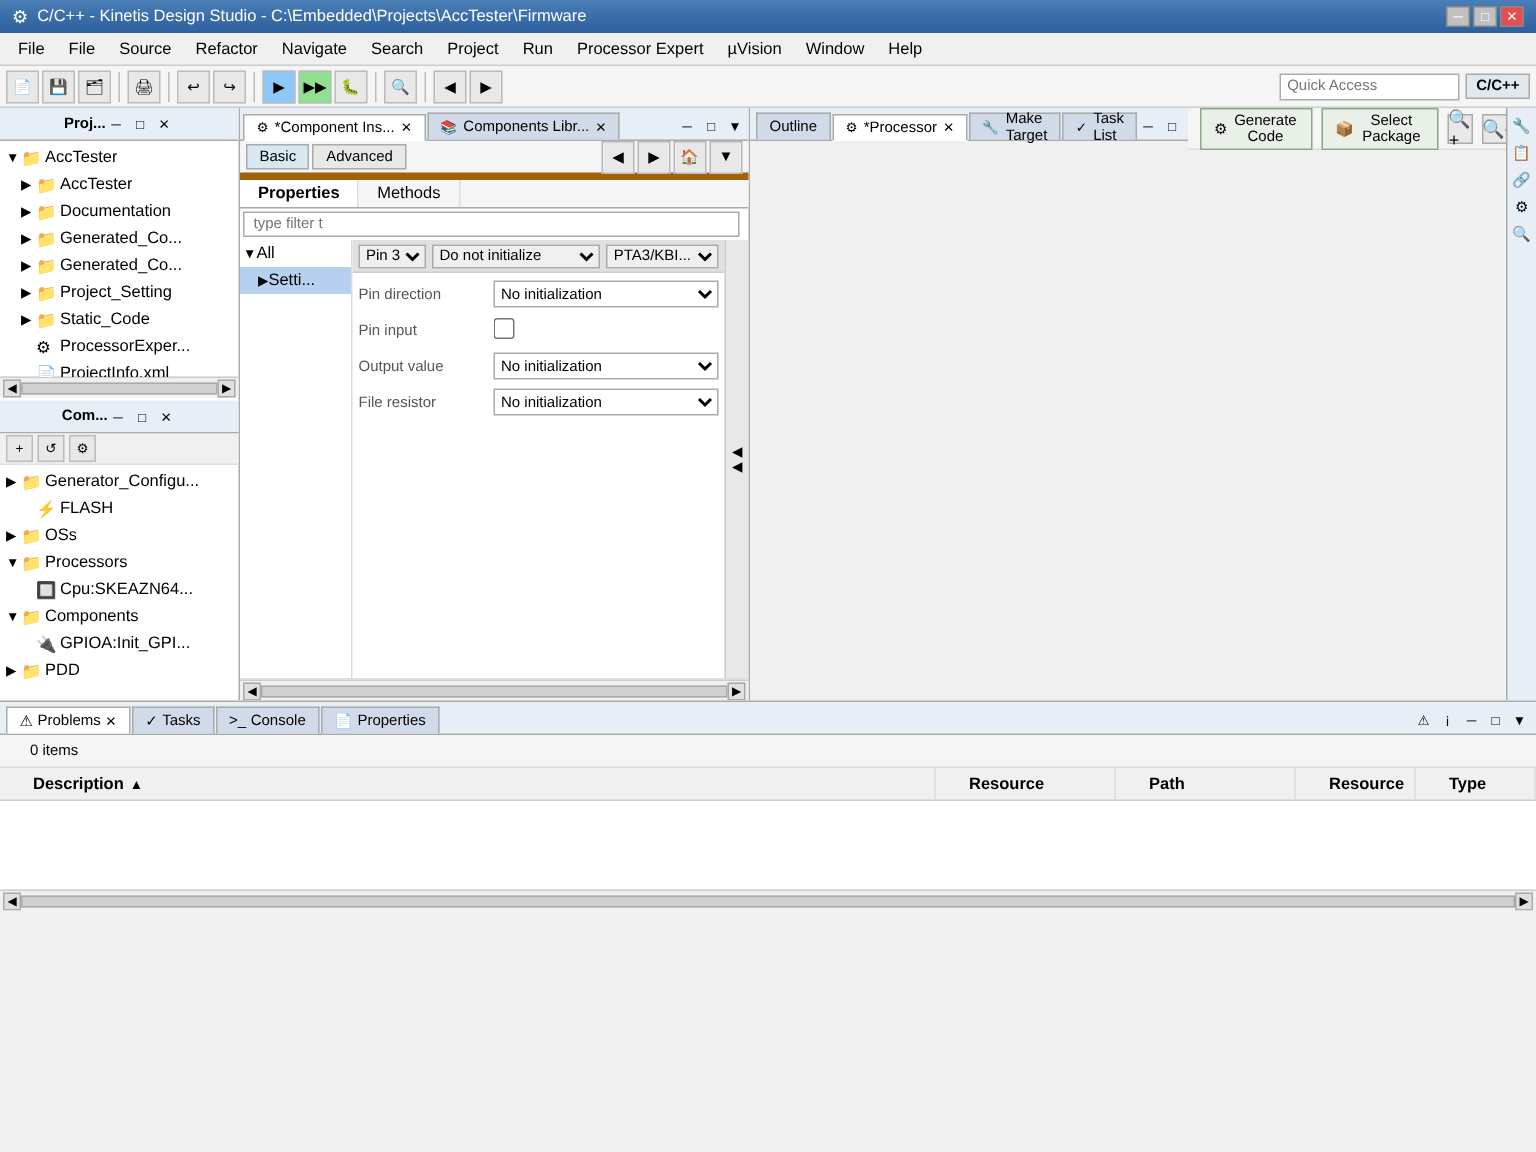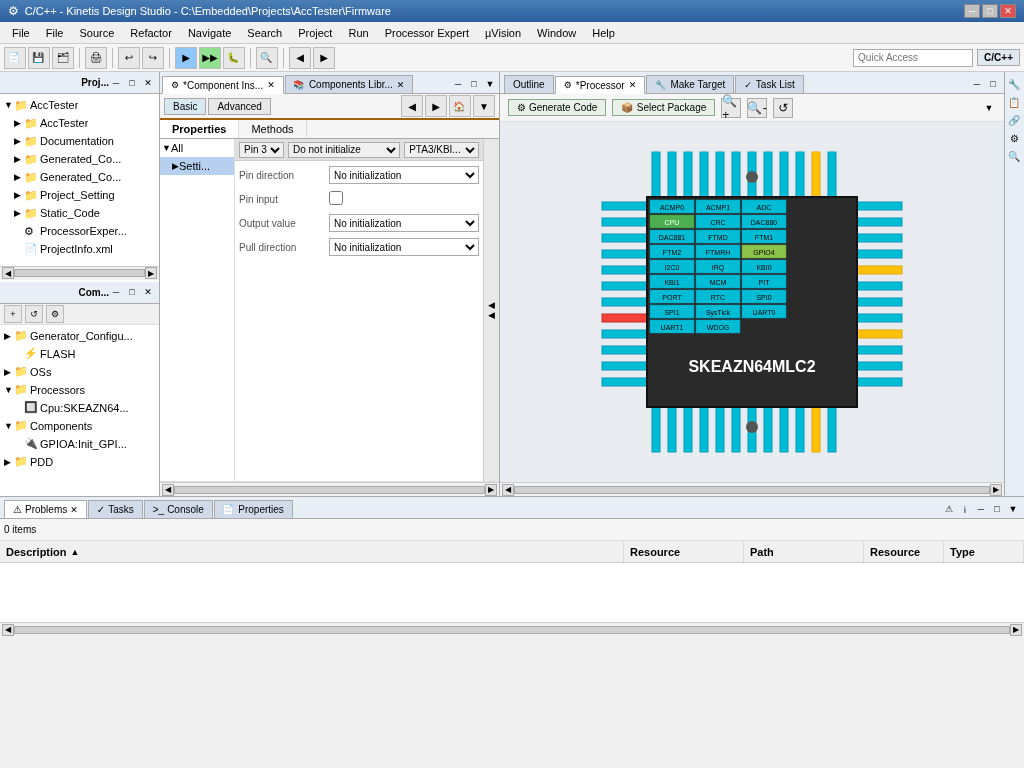--- a/index.html
+++ b/index.html
@@ -21,21 +21,21 @@
     
     .toolbar { background: #f5f5f5; border-bottom: 1px solid #ccc; height: 28px; display: flex; align-items: center; padding: 0 4px; gap: 2px; }
     .toolbar-btn { width: 22px; height: 22px; background: #e8e8e8; border: 1px solid #bbb; display: flex; align-items: center; justify-content: center; cursor: pointer; font-size: 10px; }
     .toolbar-separator { width: 1px; height: 20px; background: #bbb; margin: 0 3px; }
     .quick-access { margin-left: auto; display: flex; align-items: center; gap: 4px; }
     .quick-access-input { width: 120px; height: 18px; border: 1px solid #aaa; padding: 0 4px; font-size: 10px; }
     .perspective-btn { background: #e0e8f0; border: 1px solid #aaa; padding: 2px 6px; font-size: 10px; font-weight: bold; cursor: pointer; }
     
     
     .left-panel { width: 160px; border-right: 1px solid #aaa; display: flex; flex-direction: column; background: white; }
-    .panel-header { background: #e8eef5; border-bottom: 1px solid #aaa; height: 22px; display: flex; align-items: center; padding: 0 4px; justify-content: flex-end; }
+    .panel-header { background: #e8eef5; border-bottom: 1px solid #aaa; height: 22px; display: flex; align-items: center; padding: 0 4px; justify-content: center; }
     .panel-title { font-size: 10px; font-weight: bold; }
     .panel-controls { display: flex; gap: 2px; }
     .panel-ctrl-btn { width: 14px; height: 14px; display: flex; align-items: center; justify-content: center; font-size: 9px; cursor: pointer; }
     
     .tree-container { flex: 1; overflow-y: auto; overflow-x: hidden; padding: 2px; }
     .tree-item { display: flex; align-items: center; height: 18px; padding-left: 2px; cursor: pointer; white-space: nowrap; font-size: 11px; }
     .tree-arrow { width: 10px; display: inline-block; font-size: 9px; }
     .tree-icon { width: 14px; display: inline-block; font-size: 11px; margin-right: 2px; }
     .tree-label { font-size: 11px; overflow: hidden; text-overflow: ellipsis; }
     .indent-1 { padding-left: 12px; }
@@ -48,21 +48,21 @@
     
     .middle-panel { width: 340px; border-right: 1px solid #aaa; display: flex; flex-direction: column; background: white; }
     .tab-bar { background: #e8eef5; border-bottom: 1px solid #aaa; height: 22px; display: flex; align-items: flex-end; padding: 0 2px; gap: 1px; justify-content: space-between; }
     .tab-group { display: flex; align-items: flex-end; gap: 1px; }
     .tab { background: #d0dae8; border: 1px solid #aaa; border-bottom: none; padding: 2px 8px; font-size: 10px; cursor: pointer; height: 18px; display: flex; align-items: center; gap: 4px; }
     .tab.active { background: white; border-bottom: 1px solid white; margin-bottom: -1px; }
     .tab-close { font-size: 9px; cursor: pointer; }
     .tab-controls { display: flex; align-items: center; gap: 2px; padding-bottom: 2px; }
     
     
-    .inspector-toolbar { background: #f5f5f5; border-bottom: 2px solid #a16207; height: 26px; display: flex; align-items: center; padding: 0 4px; gap: 2px; }
+    .inspector-toolbar { background: #f5f5f5; border-bottom: 5px solid #a16207; height: 26px; display: flex; align-items: center; padding: 0 4px; gap: 2px; }
     .basic-btn { background: #d8e8f0; border: 1px solid #aaa; padding: 2px 8px; font-size: 10px; cursor: pointer; }
     .advanced-btn { background: #e8e8e8; border: 1px solid #aaa; padding: 2px 8px; font-size: 10px; cursor: pointer; }
     .inspector-nav { display: flex; gap: 2px; margin-left: auto; }
     .props-tabs { display: flex; border-bottom: 1px solid #aaa; background: #f5f5f5; }
     .props-tab { padding: 3px 12px; font-size: 11px; cursor: pointer; border-right: 1px solid #ddd; }
     .props-tab.active { background: white; font-weight: bold; }
     .filter-input { padding: 2px 6px; margin: 2px; font-size: 10px; border: 1px solid #aaa; width: calc(100% - 8px); }
     
     .prop-tree-item { display: flex; align-items: center; height: 18px; padding-left: 2px; cursor: pointer; font-size: 11px; }
     .prop-tree-item.selected { background: #b8d0f0; }
@@ -83,43 +83,43 @@
     .refresh-btn { width: 20px; height: 20px; background: #e8e8e8; border: 1px solid #aaa; display: flex; align-items: center; justify-content: center; font-size: 12px; cursor: pointer; }
     
     .processor-view { flex: 1; background: #e8ecf0; display: flex; align-items: center; justify-content: center; overflow: hidden; position: relative; }
     
     
     .bottom-panel { height: 140px; border-top: 1px solid #aaa; display: flex; flex-direction: column; background: white; }
     .bottom-tab-bar { background: #e8eef5; border-bottom: 1px solid #aaa; height: 22px; display: flex; align-items: flex-end; padding: 0 4px; justify-content: space-between; }
     .bottom-tab { background: #d0dae8; border: 1px solid #aaa; border-bottom: none; padding: 2px 8px; font-size: 10px; cursor: pointer; height: 18px; display: flex; align-items: center; gap: 3px; }
     .bottom-tab.active { background: white; }
     
-    .problems-toolbar { background: #f5f5f5; border-bottom: 1px solid #ddd; height: 22px; display: flex; align-items: center; padding: 0 4px; font-size: 10px; justify-content: space-between; }
+    .problems-toolbar { background: #f5f5f5; border-bottom: 1px solid #ddd; height: 22px; display: flex; align-items: center; padding: 0 20px; font-size: 10px; justify-content: space-between; }
     .problems-count { font-size: 10px; }
     
     .problems-table { flex: 1; overflow: auto; }
     .problems-header { display: grid; grid-template-columns: 1fr 120px 120px 80px 80px; background: #f0f0f0; border-bottom: 1px solid #ccc; height: 22px; }
-    .problems-col { padding: 2px 6px; font-size: 11px; font-weight: bold; border-right: 1px solid #ddd; display: flex; align-items: center; cursor: pointer; }
+    .problems-col { padding: 2px 6px; font-size: 11px; font-weight: bold; border-right: 1px solid #ddd; display: flex; align-items: center; cursor: pointer; margin-left: 16px; }
     .problems-body { height: 80px; }
     
     
     ::-webkit-scrollbar { width: 10px; height: 10px; }
     ::-webkit-scrollbar-track { background: #f0f0f0; }
     ::-webkit-scrollbar-thumb { background: #c0c0c0; border: 1px solid #aaa; }
     
     
     .side-toolbar { width: 20px; background: #e8eef5; border-left: 1px solid #aaa; display: flex; flex-direction: column; align-items: center; padding-top: 4px; gap: 2px; }
     .side-btn { width: 16px; height: 16px; background: transparent; display: flex; align-items: center; justify-content: center; cursor: pointer; font-size: 10px; }
     
     
     .work-area { display: flex; flex-direction: column; flex: 1; overflow: hidden; }
     .panels-row { display: flex; flex: 1; overflow: hidden; }
     
     .right-section { display: flex; flex: 1; overflow: hidden; }
-    .right-main { flex: 1; display: flex; flex-direction: column; overflow: hidden; }
+    .right-main { flex: 1; display: flex; flex-direction: row; overflow: hidden; }
   </style>
 </head>
 <body>
 
 <div class="title-bar">
   <div class="title-bar-left">
     <span style="font-size:12px;">⚙</span>
     <span>C/C++ - Kinetis Design Studio - C:\Embedded\Projects\AccTester\Firmware</span>
   </div>
   <div class="title-bar-controls">
@@ -322,20 +322,21 @@
           <div class="toolbar-btn">🏠</div>
           <div class="toolbar-btn">▼</div>
         </div>
       </div>
 
       <div class="props-tabs">
         <div class="props-tab active">Properties</div>
         <div class="props-tab">Methods</div>
       </div>
 
+      <input class="filter-input" placeholder="type filter t" style="">
 
       <div style="display:flex; flex:1; overflow:hidden;">
 
         <div style="width:75px; border-right:1px solid #ddd; overflow-y:auto;">
           <div class="prop-tree-item">
             <span style="font-size:9px;">▼ </span>
             <span>All</span>
           </div>
           <div class="prop-tree-item selected" style="padding-left:12px;">
             <span style="font-size:9px;">▶ </span>
@@ -374,21 +375,21 @@
             </div>
             <div class="pin-row">
               <span class="pin-label">Output value</span>
               <div class="pin-control">
                 <select class="pin-dropdown">
                   <option>No initialization</option>
                 </select>
               </div>
             </div>
             <div class="pin-row">
-              <span class="pin-label">Pull direction</span>
+              <span class="pin-label">File resistor</span>
               <div class="pin-control">
                 <select class="pin-dropdown">
                   <option>No initialization</option>
                 </select>
               </div>
             </div>
           </div>
         </div>
 
         <div style="width:16px; background:#e8e8e8; border-left:1px solid #ccc; display:flex; align-items:center; justify-content:center; cursor:pointer;">

